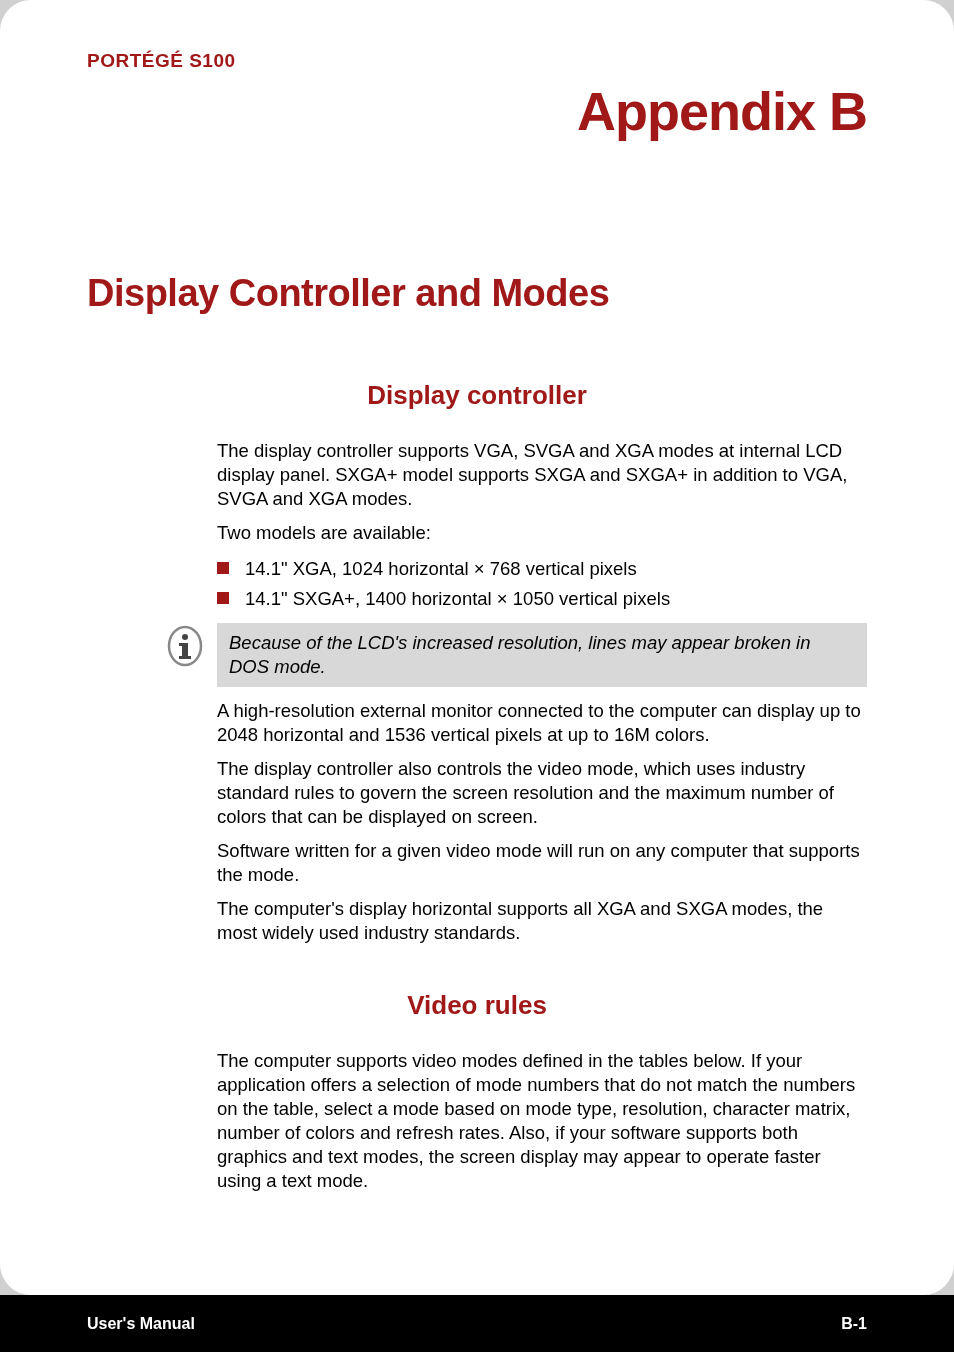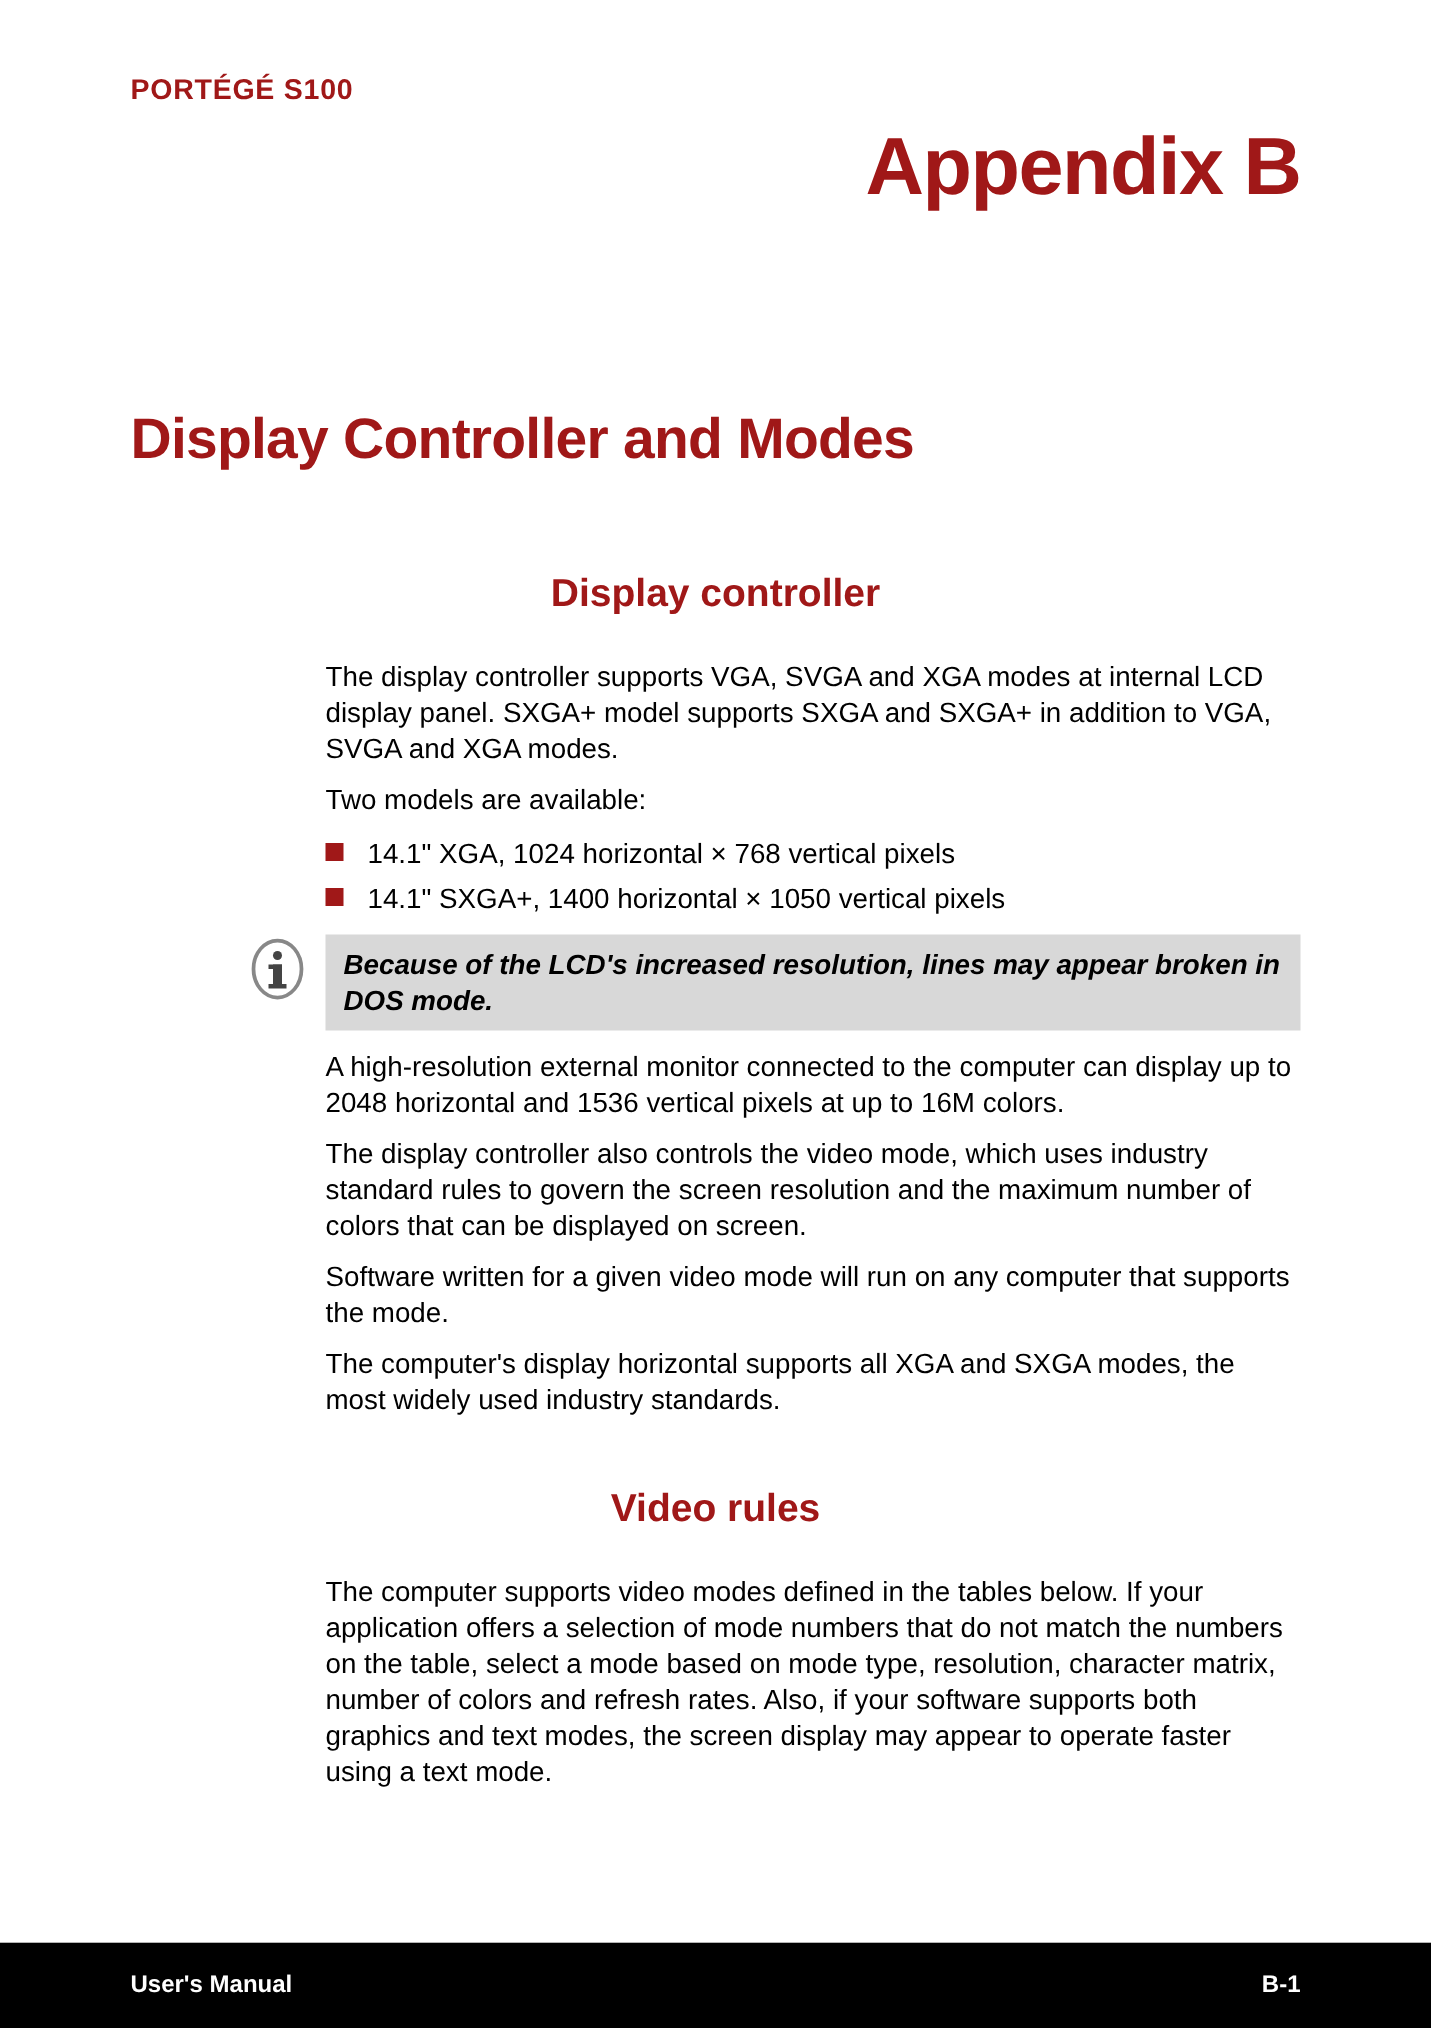--- a/index.html
+++ b/index.html
@@ -15,20 +15,21 @@
       display: flex;
       flex-direction: column;
     }
     .page {
       background: white;
       margin: 0;
       width: 954px;
       flex: 1;
       padding: 50px 87px 0 87px;
       position: relative;
+      border-radius: 31px;
     }
     .header-label {
       color: #a01818;
       font-weight: bold;
       font-size: 19px;
       font-family: Arial, Helvetica, sans-serif;
       letter-spacing: 0.5px;
     }
     .appendix-title {
       color: #a01818;
@@ -88,21 +89,20 @@
       background: #a01818;
     }
     .note-box {
       background: #d8d8d8;
       padding: 8px 12px;
       margin-left: 130px;
       margin-bottom: 12px;
       position: relative;
       display: flex;
       align-items: flex-start;
-      font-weight: bold;
     }
     .note-icon {
       position: absolute;
       left: -50px;
       top: 2px;
       width: 36px;
       height: 42px;
     }
     .note-text {
       font-style: italic;

